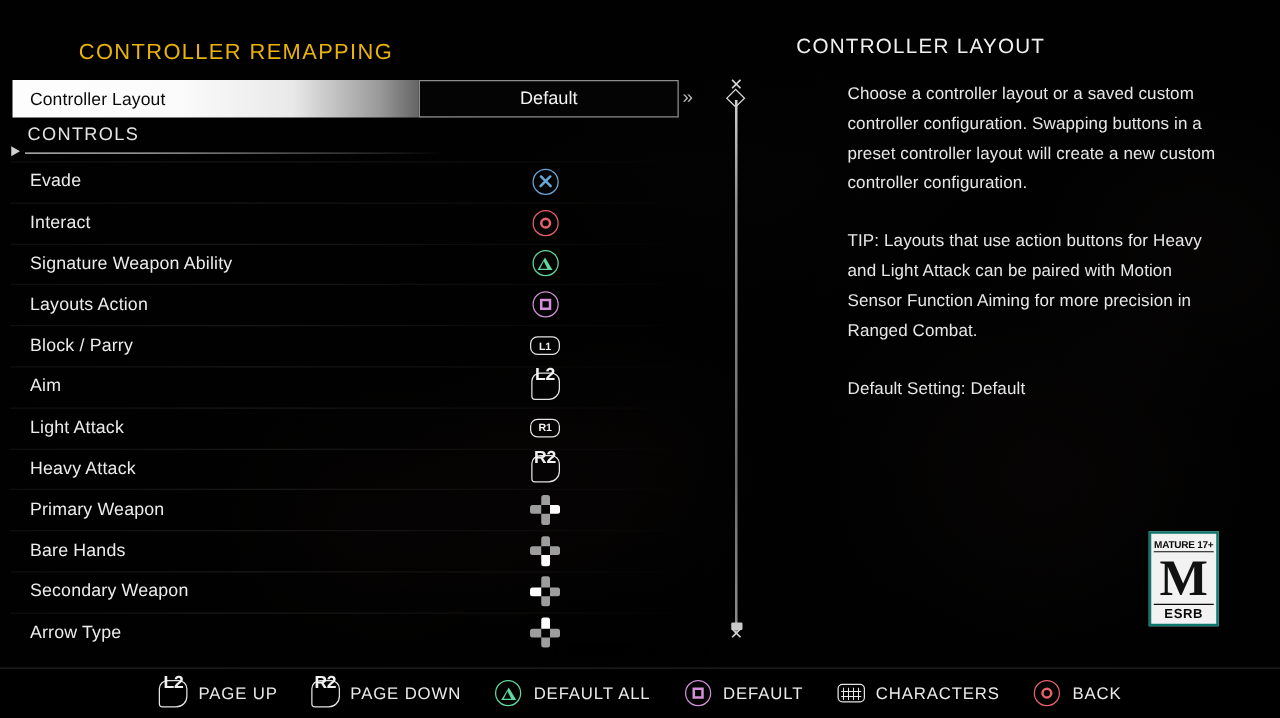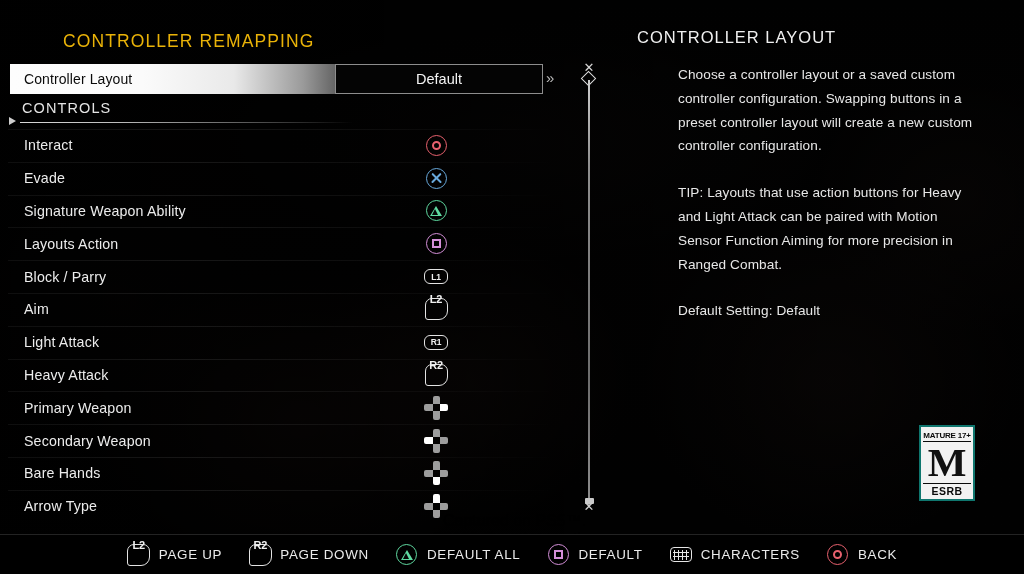--- a/index.html
+++ b/index.html
@@ -110,21 +110,21 @@
   .inner-square { width: 9px; height: 9px; border: 2.4px solid; }
   .bumper {
     width: 24px; height: 15px; border: 1.5px solid #e3e3e3; border-radius: 6px;
     display: flex; align-items: center; justify-content: center;
     font-size: 8.5px; font-weight: bold; color: #f0f0f0; letter-spacing: -0.2px;
   }
   .trigger {
     width: 23px; height: 19px; border: 1.5px solid #e3e3e3;
     border-radius: 7px 7px 9px 3px;
     display: flex; align-items: center; justify-content: center;
-    font-size: 11px; font-weight: bold; color: #f0f0f0; letter-spacing: -0.2px;
+    font-size: 14px; font-weight: bold; color: #f0f0f0; letter-spacing: -0.2px;
     padding-bottom: 20px;
   }
   
   .dpad { position: relative; width: 24px; height: 24px; }
   .dp { position: absolute; background: #b9b9b9; }
   .dp.up    { left: 8.5px; top: 0;      width: 7px; height: 8.5px; border-radius: 2px 2px 0 0; }
   .dp.down  { left: 8.5px; bottom: 0;   width: 7px; height: 8.5px; border-radius: 0 0 2px 2px; }
   .dp.left  { left: 0;     top: 8.5px;  width: 8.5px; height: 7px; border-radius: 2px 0 0 2px; }
   .dp.right { right: 0;    top: 8.5px;  width: 8.5px; height: 7px; border-radius: 0 2px 2px 0; }
   .dp.hl { background: #ffffff; }
@@ -222,43 +222,43 @@
       </div>
     </div>
     <div class="sel-chevron">»</div>
 
     <div class="section-head">CONTROLS</div>
     <div class="section-rule-arrow"></div>
     <div class="section-rule"></div>
 
     <div class="rows" id="control-rows">
         <div class="row">
-          <span class="row-label">Interact</span>
-          <span class="row-icon">
-            <span class="bb-glyph">
-              <span class="ps-round" style="border-color: rgb(232, 97, 110);">
-                <span class="inner-circle" style="border-color: rgb(232, 97, 110);"></span>
-              </span>
-            </span>
-          </span>
-        </div>
-        <div class="row">
           <span class="row-label">Evade</span>
           <span class="row-icon">
             <span class="bb-glyph">
               <span class="ps-round" style="border-color: rgb(104, 169, 220);">
                 <span style="position: relative; width: 12px; height: 12px; display: block;">
                   <span style="position: absolute; left: 0px; top: 5px; width: 13px; height: 2.4px; background: rgb(104, 169, 220); transform: rotate(45deg); border-radius: 1px;"></span>
                   <span style="position: absolute; left: 0px; top: 5px; width: 13px; height: 2.4px; background: rgb(104, 169, 220); transform: rotate(-45deg); border-radius: 1px;"></span>
                 </span>
               </span>
             </span>
           </span>
         </div>
         <div class="row">
+          <span class="row-label">Interact</span>
+          <span class="row-icon">
+            <span class="bb-glyph">
+              <span class="ps-round" style="border-color: rgb(232, 97, 110);">
+                <span class="inner-circle" style="border-color: rgb(232, 97, 110);"></span>
+              </span>
+            </span>
+          </span>
+        </div>
+        <div class="row">
           <span class="row-label">Signature Weapon Ability</span>
           <span class="row-icon">
             <span class="bb-glyph">
               <span class="ps-round" style="border-color: rgb(95, 217, 160);">
                 <span style="display: block; width: 0px; height: 0px; border-left: 6px solid transparent; border-right: 6px solid transparent; border-bottom: 10px solid rgb(95, 217, 160); position: relative;">
                   <span style="position: absolute; left: -3.6px; top: 3.2px; width: 0px; height: 0px; border-left: 3.6px solid transparent; border-right: 3.6px solid transparent; border-bottom: 6px solid rgb(5, 5, 5);"></span>
                 </span>
               </span>
             </span>
           </span>
@@ -312,40 +312,40 @@
               <span class="dpad">
                 <span class="dp up dim"></span>
                 <span class="dp down dim"></span>
                 <span class="dp left dim"></span>
                 <span class="dp right hl"></span>
               </span>
             </span>
           </span>
         </div>
         <div class="row">
+          <span class="row-label">Bare Hands</span>
+          <span class="row-icon">
+            <span class="bb-glyph">
+              <span class="dpad">
+                <span class="dp up dim"></span>
+                <span class="dp down hl"></span>
+                <span class="dp left dim"></span>
+                <span class="dp right dim"></span>
+              </span>
+            </span>
+          </span>
+        </div>
+        <div class="row">
           <span class="row-label">Secondary Weapon</span>
           <span class="row-icon">
             <span class="bb-glyph">
               <span class="dpad">
                 <span class="dp up dim"></span>
                 <span class="dp down dim"></span>
                 <span class="dp left hl"></span>
-                <span class="dp right dim"></span>
-              </span>
-            </span>
-          </span>
-        </div>
-        <div class="row">
-          <span class="row-label">Bare Hands</span>
-          <span class="row-icon">
-            <span class="bb-glyph">
-              <span class="dpad">
-                <span class="dp up dim"></span>
-                <span class="dp down hl"></span>
-                <span class="dp left dim"></span>
                 <span class="dp right dim"></span>
               </span>
             </span>
           </span>
         </div>
         <div class="row">
           <span class="row-label">Arrow Type</span>
           <span class="row-icon">
             <span class="bb-glyph">
               <span class="dpad">

